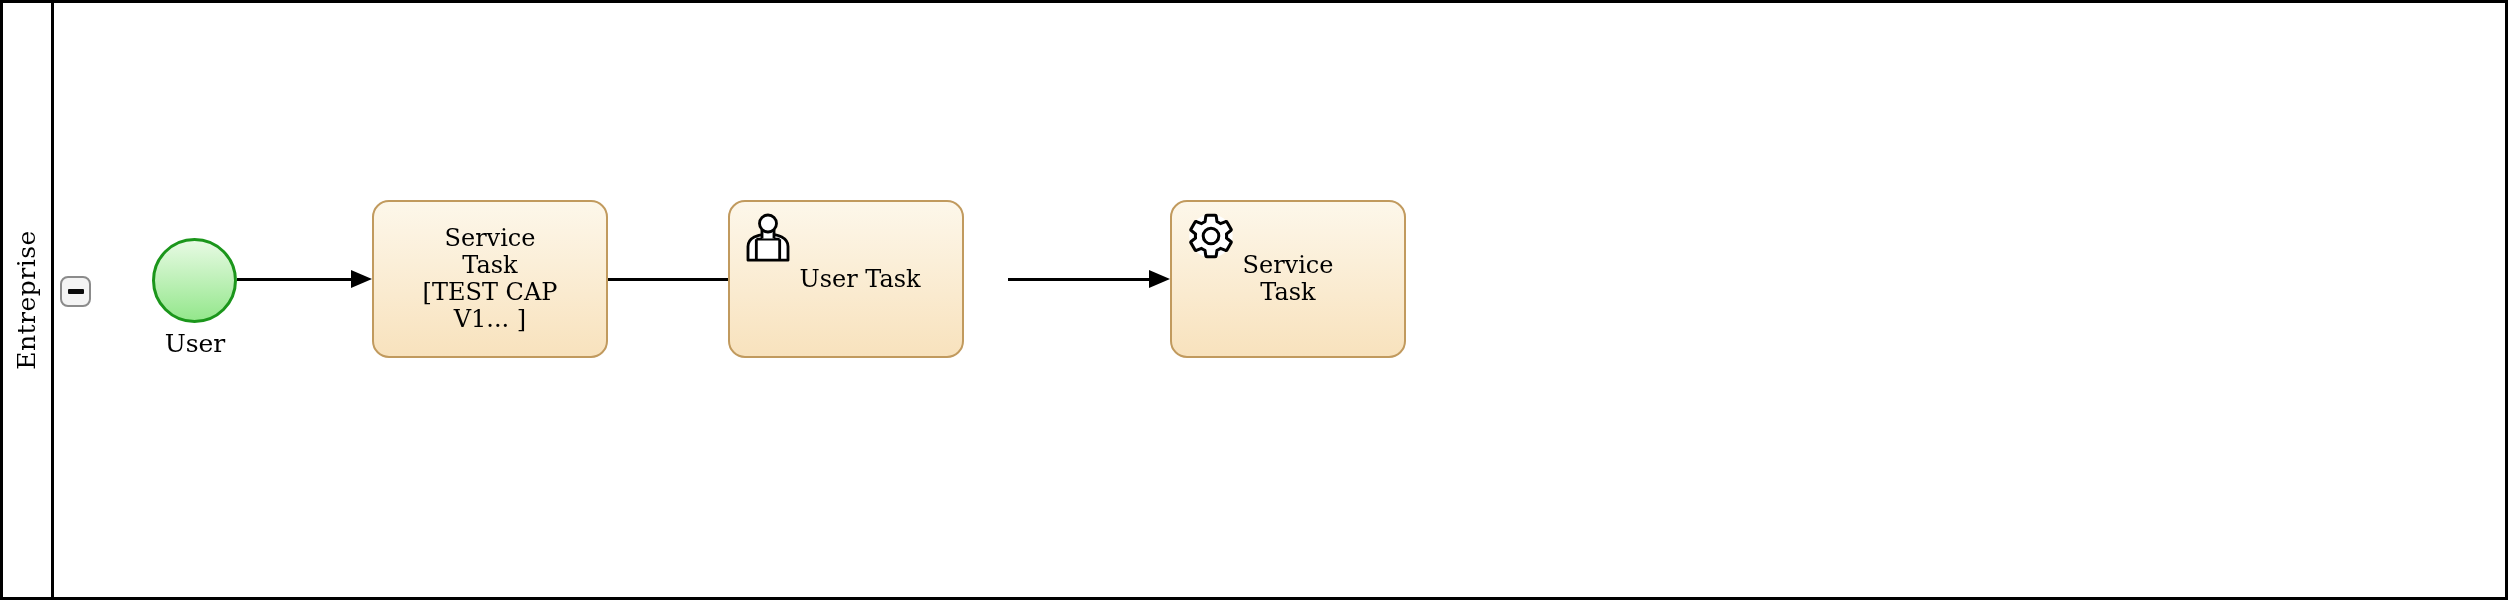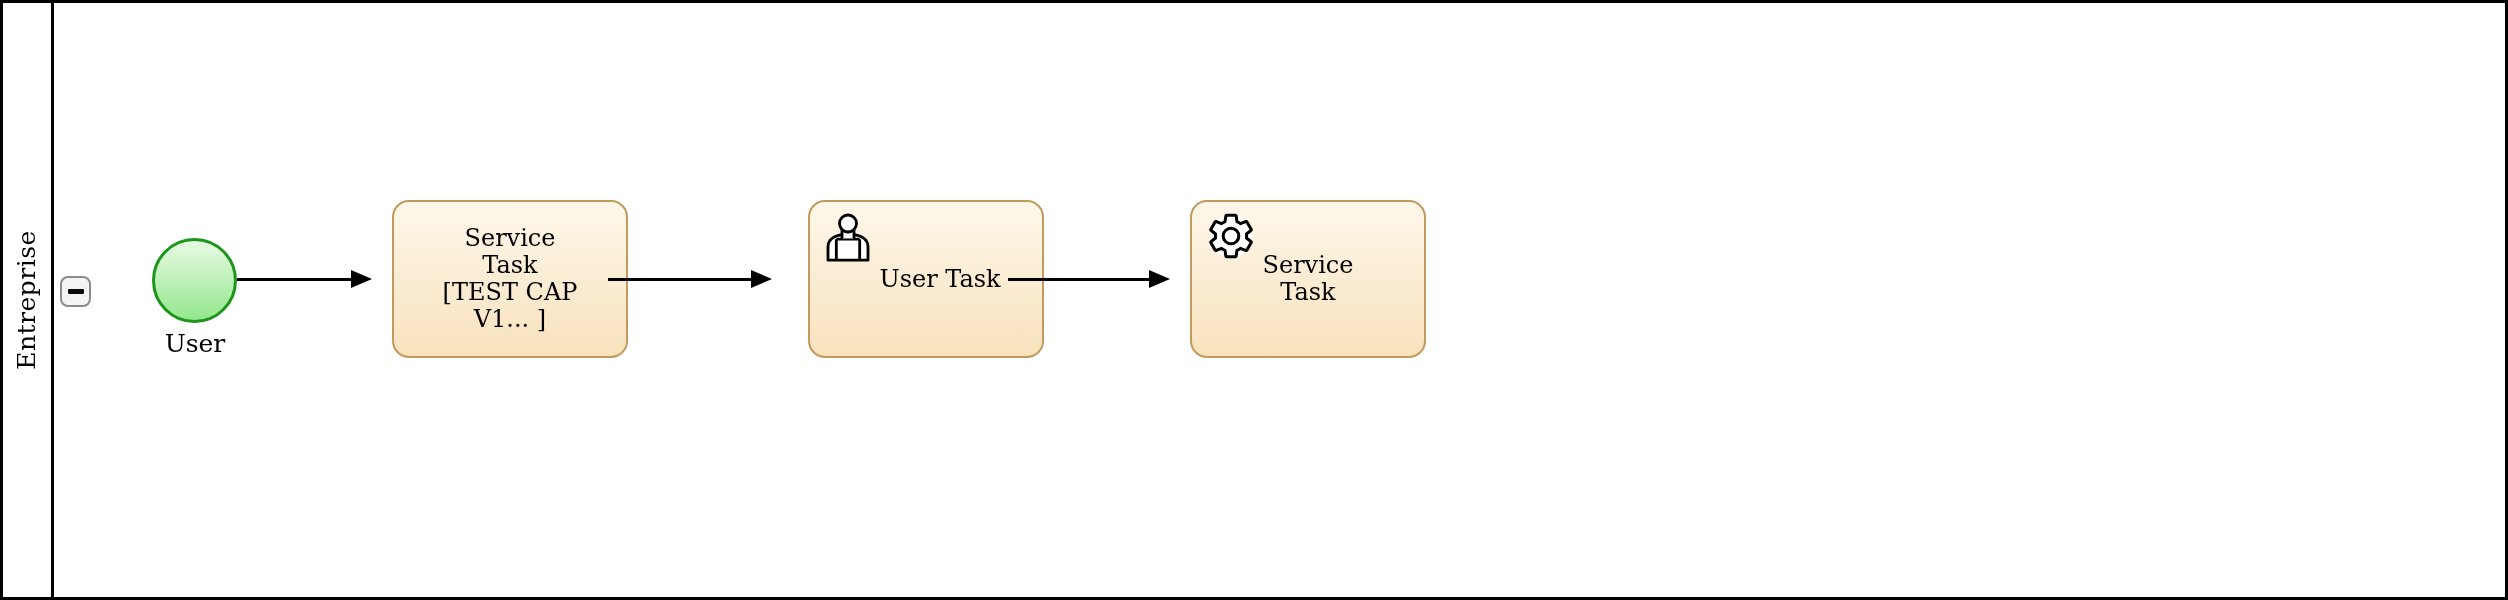--- a/index.html
+++ b/index.html
@@ -50,24 +50,23 @@
     text-align:center;font-size:25px;
   }
   .task{
     position:absolute;top:200px;width:236px;height:158px;
     box-sizing:border-box;
     border:2px solid #c19a5e;border-radius:17px;
     background:linear-gradient(180deg,#fdf7ea 0%,#f8e2bd 100%);
     display:flex;flex-direction:column;align-items:center;justify-content:center;
     font-size:24px;line-height:27px;text-align:center;
     cursor:pointer;
-    margin-left:20px;
   }
   .task-1{left:372px;}
-  .task-2{left:788px;padding-left:28px;}
+  .task-2{left:728px;padding-left:28px;}
   .task-3{left:1170px;}
   .task-icon{position:absolute;left:13px;top:8px;}
   .flow-line{position:absolute;top:278px;height:3px;background:#000;cursor:pointer;}
   .flow-head{
     position:absolute;top:270px;width:0;height:0;
     border-left:21px solid #000;
     border-top:9px solid transparent;
     border-bottom:9px solid transparent;
   }
   .line1{left:237px;width:116px;}

